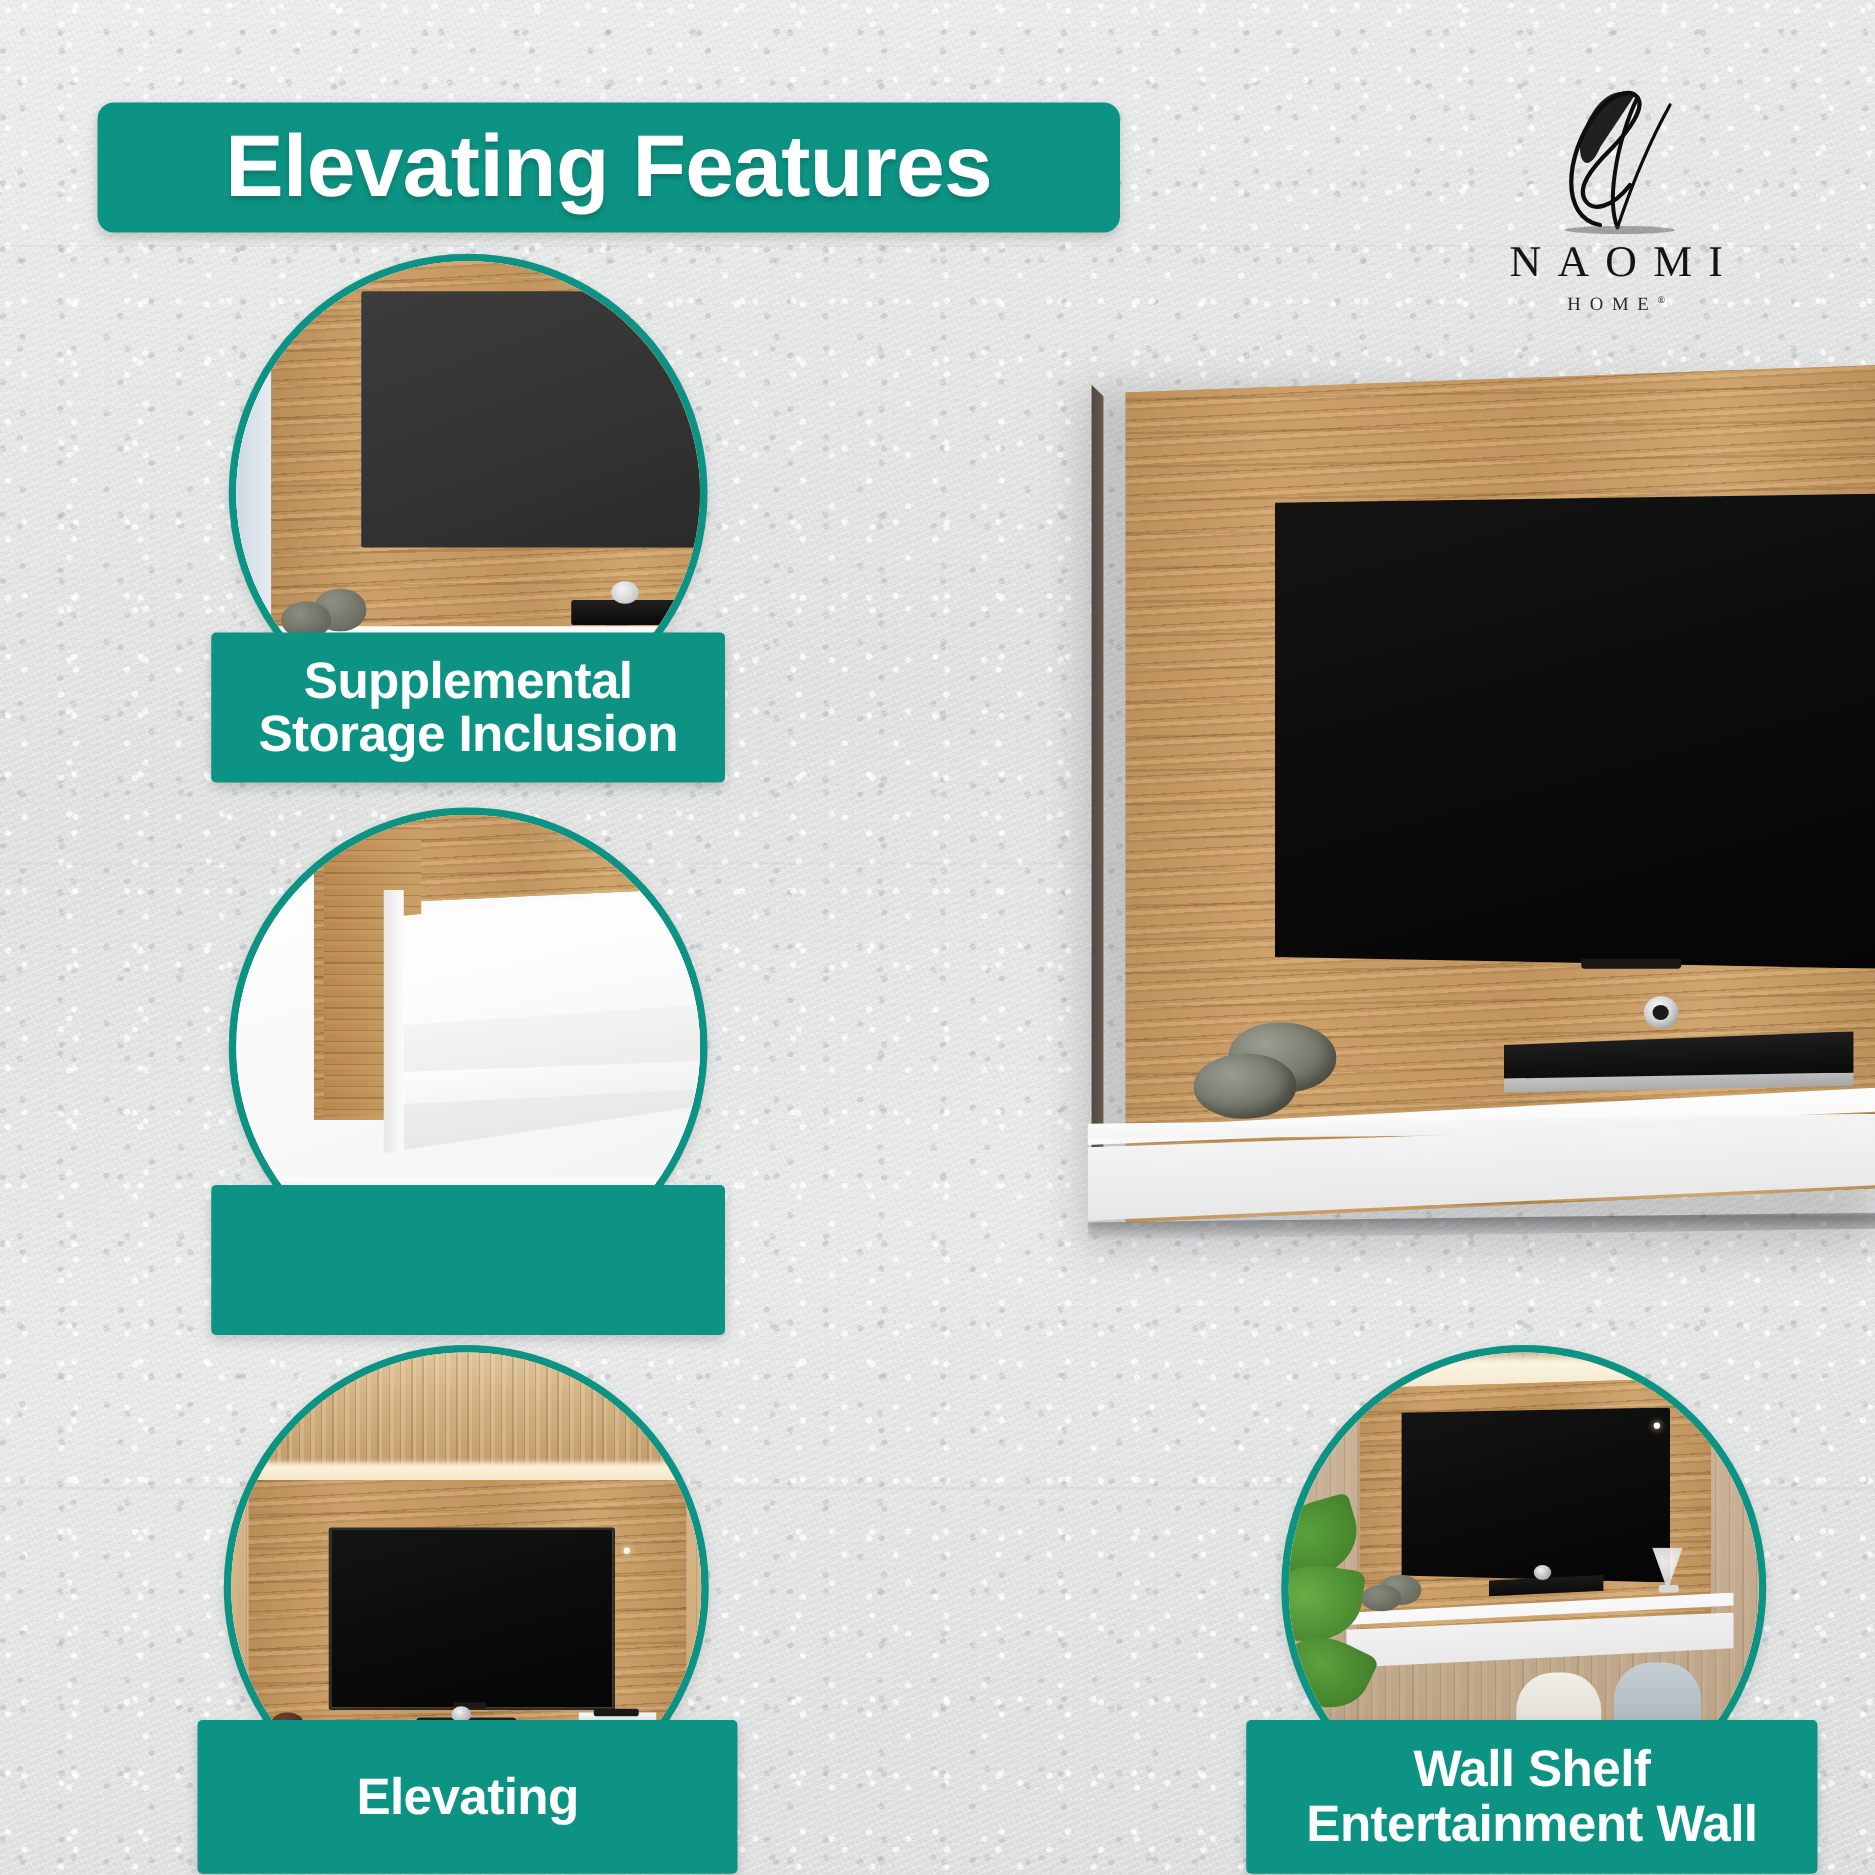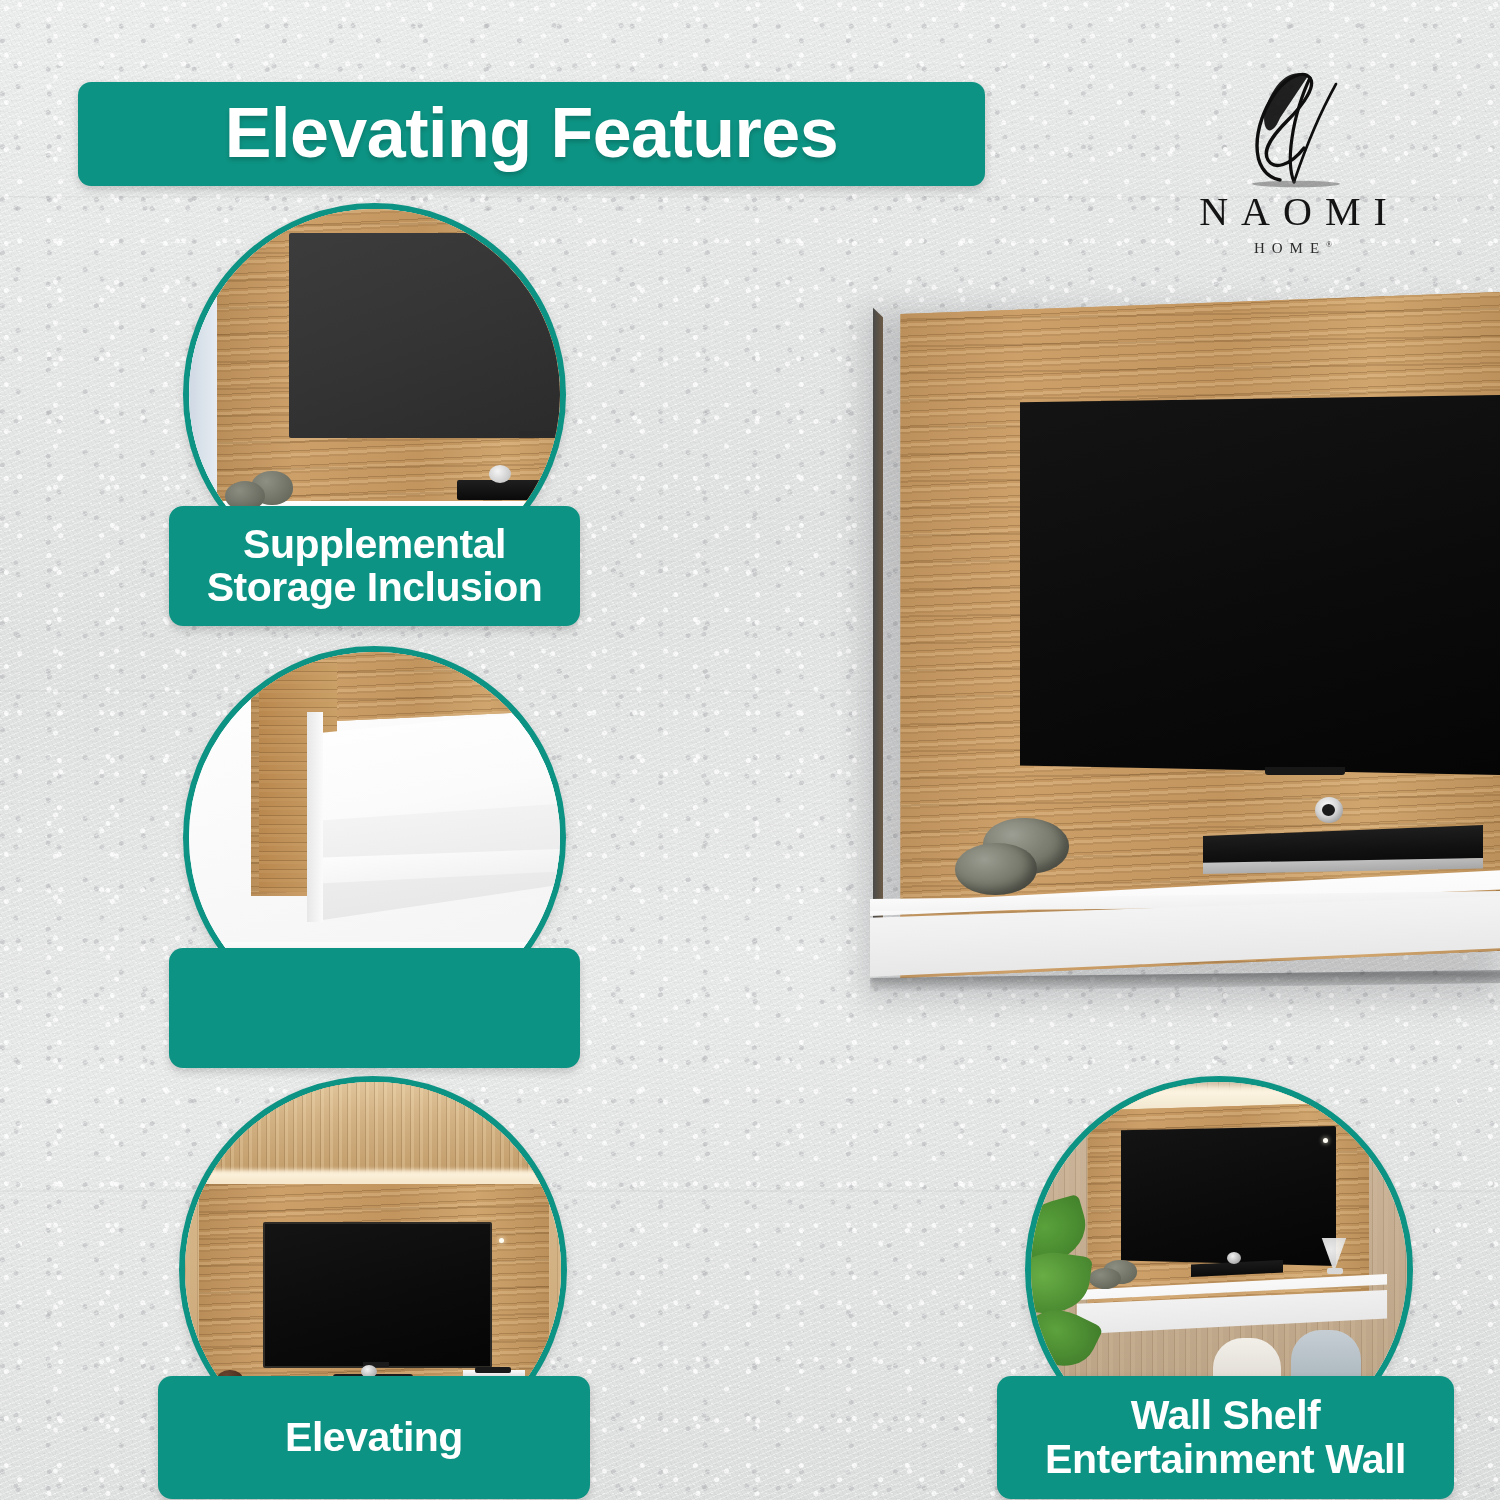--- a/index.html
+++ b/index.html
@@ -44,46 +44,46 @@
     background-image:
       linear-gradient(to bottom, transparent 0 196px, rgba(0,0,0,.035) 196px 198px, transparent 198px),
       linear-gradient(to bottom, transparent 0 690px, rgba(0,0,0,.028) 690px 692px, transparent 692px),
       linear-gradient(to bottom, transparent 0 1190px, rgba(0,0,0,.03) 1190px 1192px, transparent 1192px);
   }
 
   
   .pill{
     position:absolute;
     background:#0d9383;
-    border-radius:14px;
+    border-radius:4px;
     color:#fff;
     font-weight:bold;
     text-align:center;
     box-shadow:0 4px 9px rgba(0,0,0,.17);
     display:flex;flex-direction:column;justify-content:center;align-items:center;
     line-height:1.05;
     letter-spacing:-.5px;
   }
 
   
   #title-banner{
-    left:78px;top:82px;width:907px;height:104px;
+    left:78px;top:82px;width:818px;height:104px;
     font-size:70px;border-radius:13px;
   }
   #title-banner .t{ text-shadow:0 3px 4px rgba(0,0,0,.18); }
 
   
   #logo{
     position:absolute;left:1143px;top:62px;width:300px;height:200px;
     display:flex;flex-direction:column;align-items:center;justify-content:flex-start;
   }
   #logo .mark{ width:150px;height:128px;display:block;margin:0 auto; }
   #logo .wordmark{
     font-family:"Liberation Serif",serif;
-    font-size:40px;letter-spacing:13px;color:#141414;
+    font-size:35px;letter-spacing:13px;color:#141414;
     margin-top:2px;padding-left:13px;line-height:1;
   }
   #logo .sub{
     font-family:"Liberation Serif",serif;
     font-size:15px;letter-spacing:7px;color:#2b2b2b;
     margin-top:9px;padding-left:7px;line-height:1;
   }
   #logo .sub sup{ font-size:8px; }
 
   

